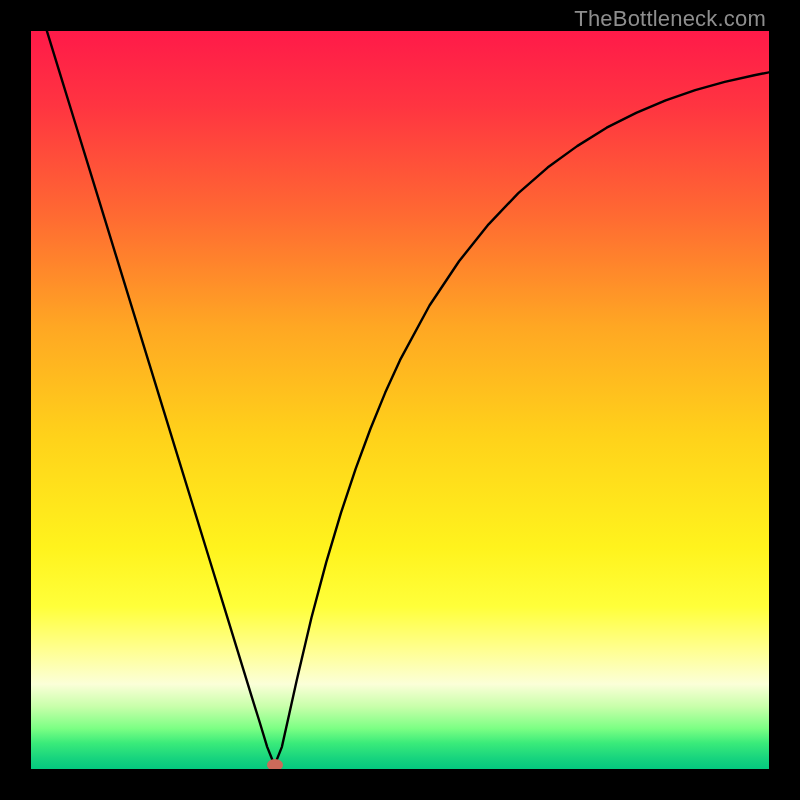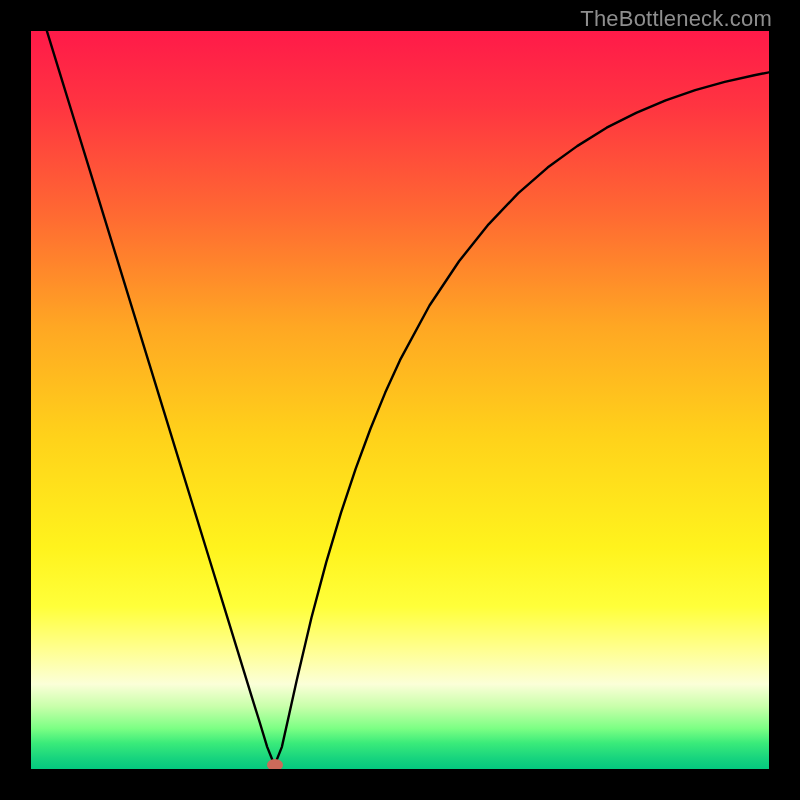--- a/index.html
+++ b/index.html
@@ -29,21 +29,21 @@
   .gradient {
     position: absolute;
     left: 0;
     top: 0;
     width: 100%;
     height: 100%;
   }
   .watermark {
     position: absolute;
     top: 6px;
-    right: 28px;
+    right: 34px;
     font-family: Arial, Helvetica, sans-serif;
     font-size: 22px;
     font-weight: 500;
     color: #8e8e8e;
     letter-spacing: 0.2px;
   }
   .curve {
     position: absolute;
     left: 0;
     top: 0;

